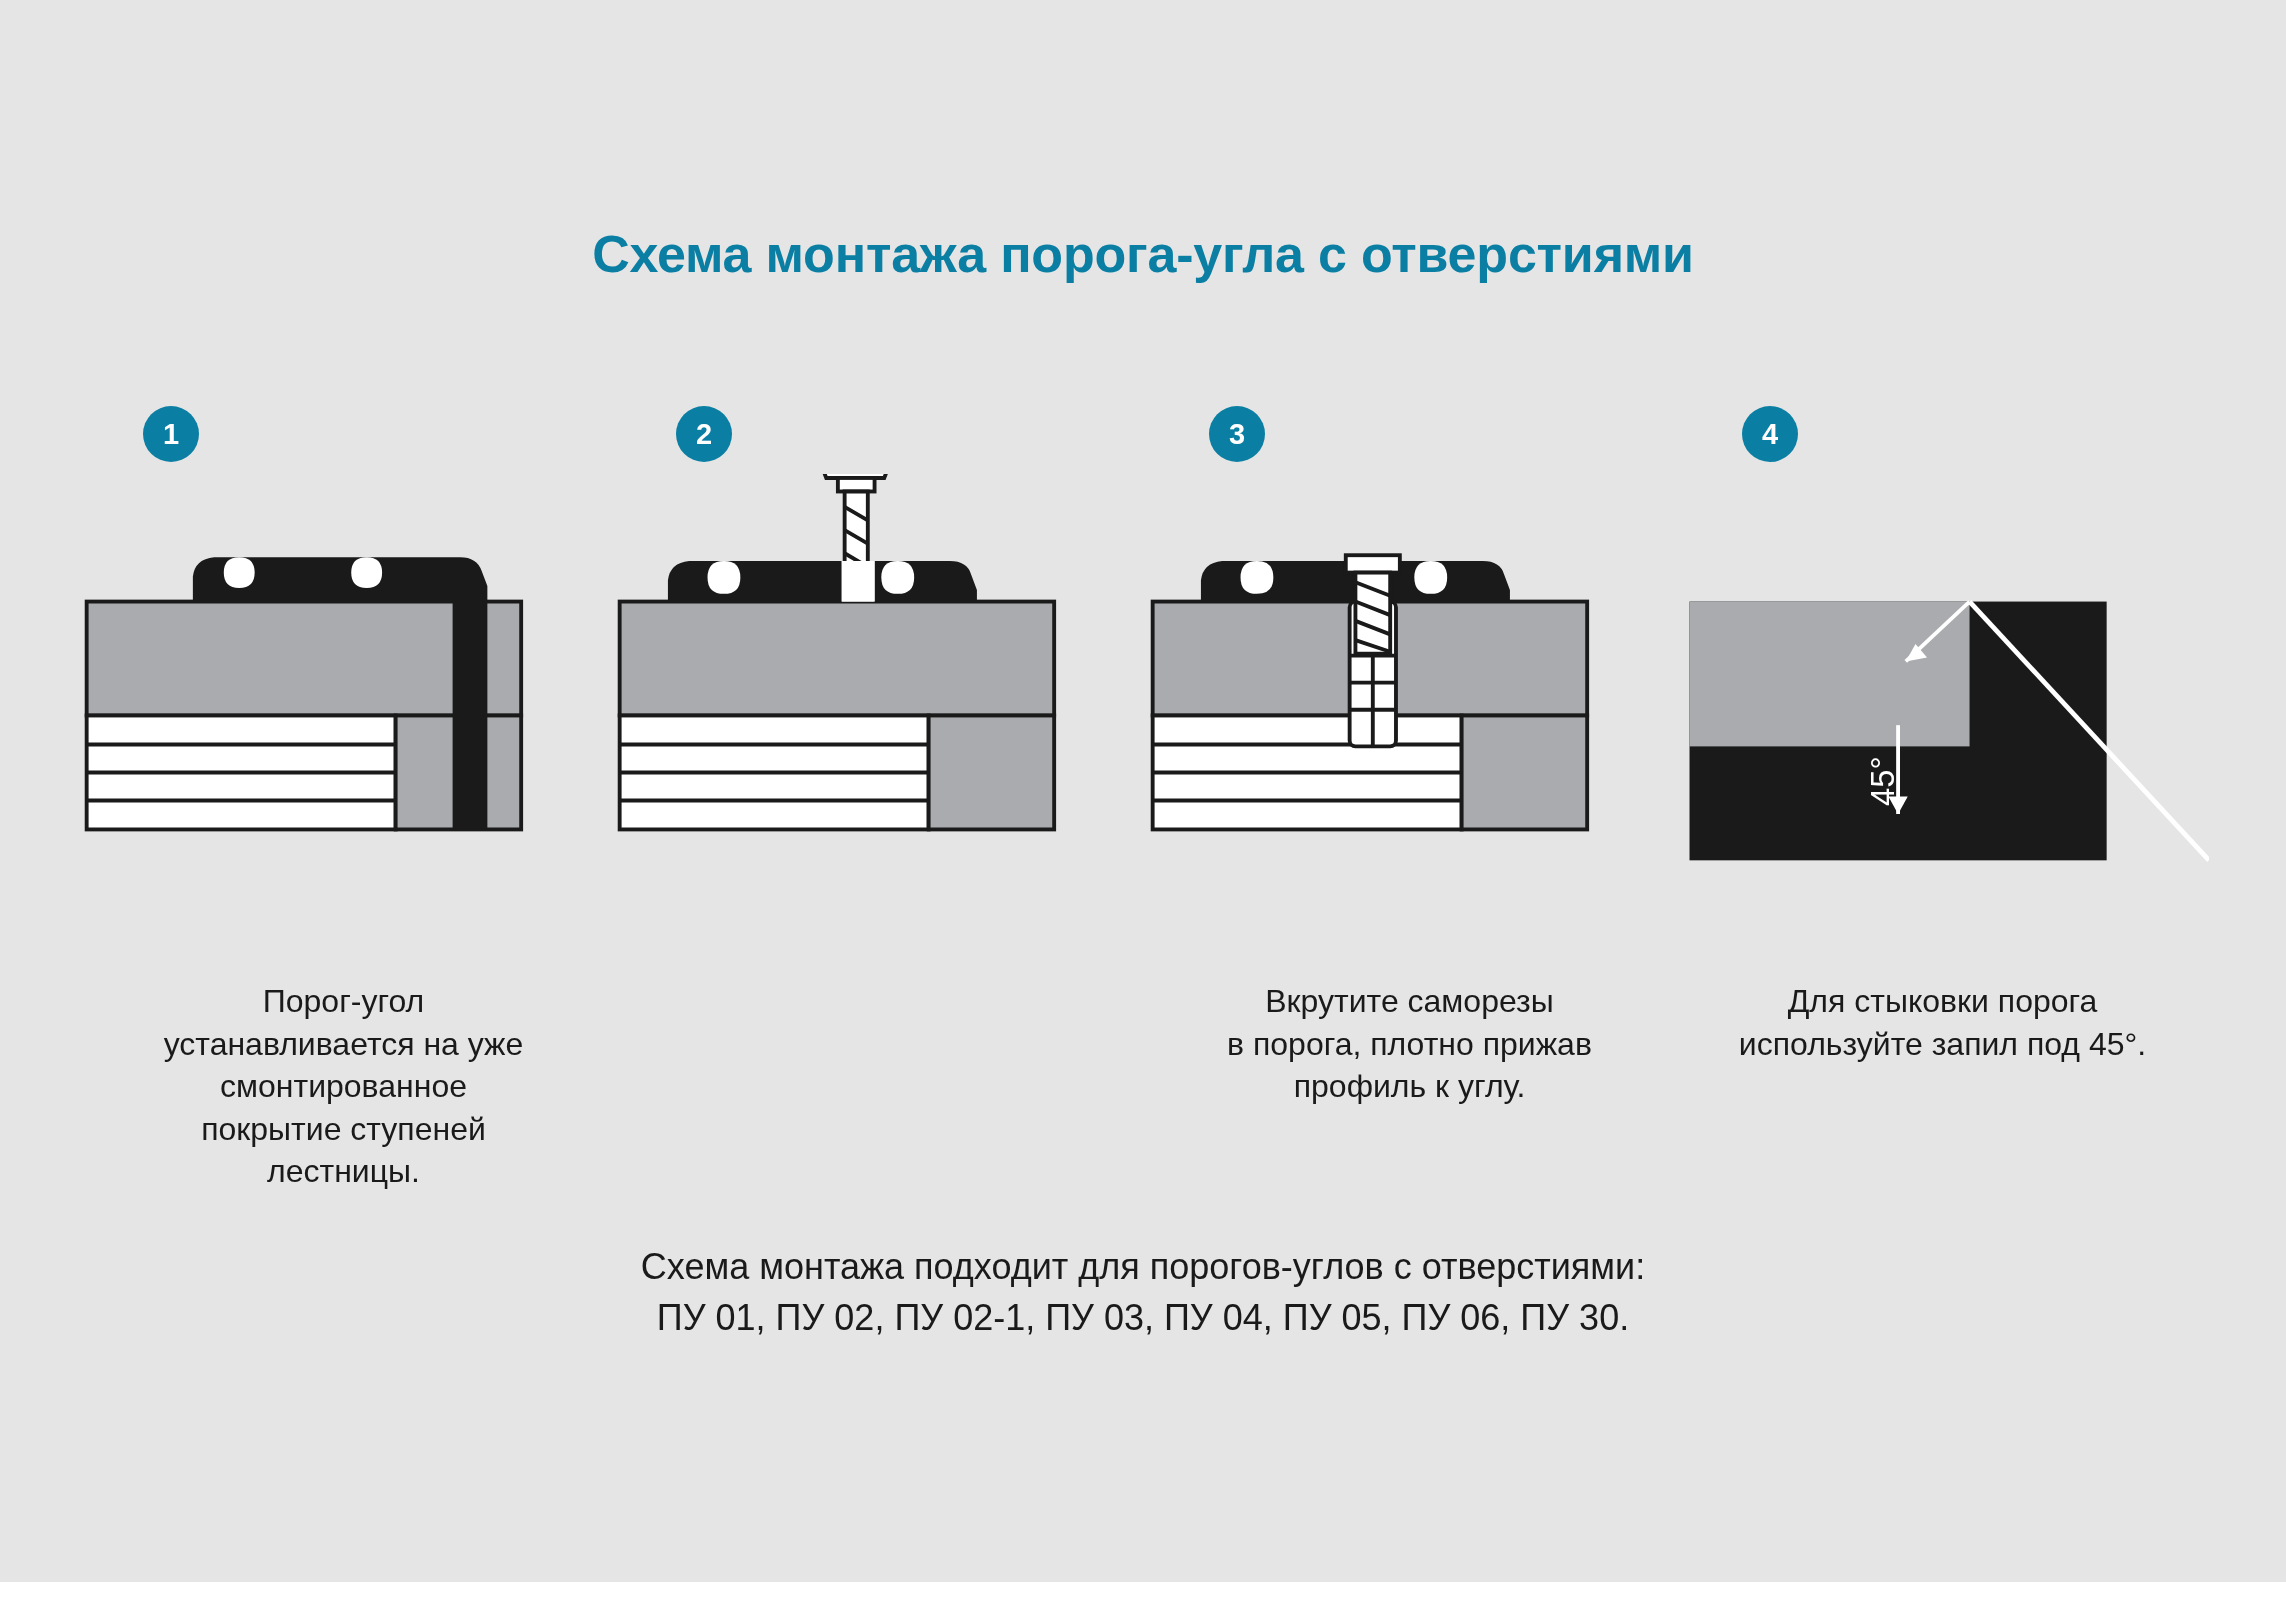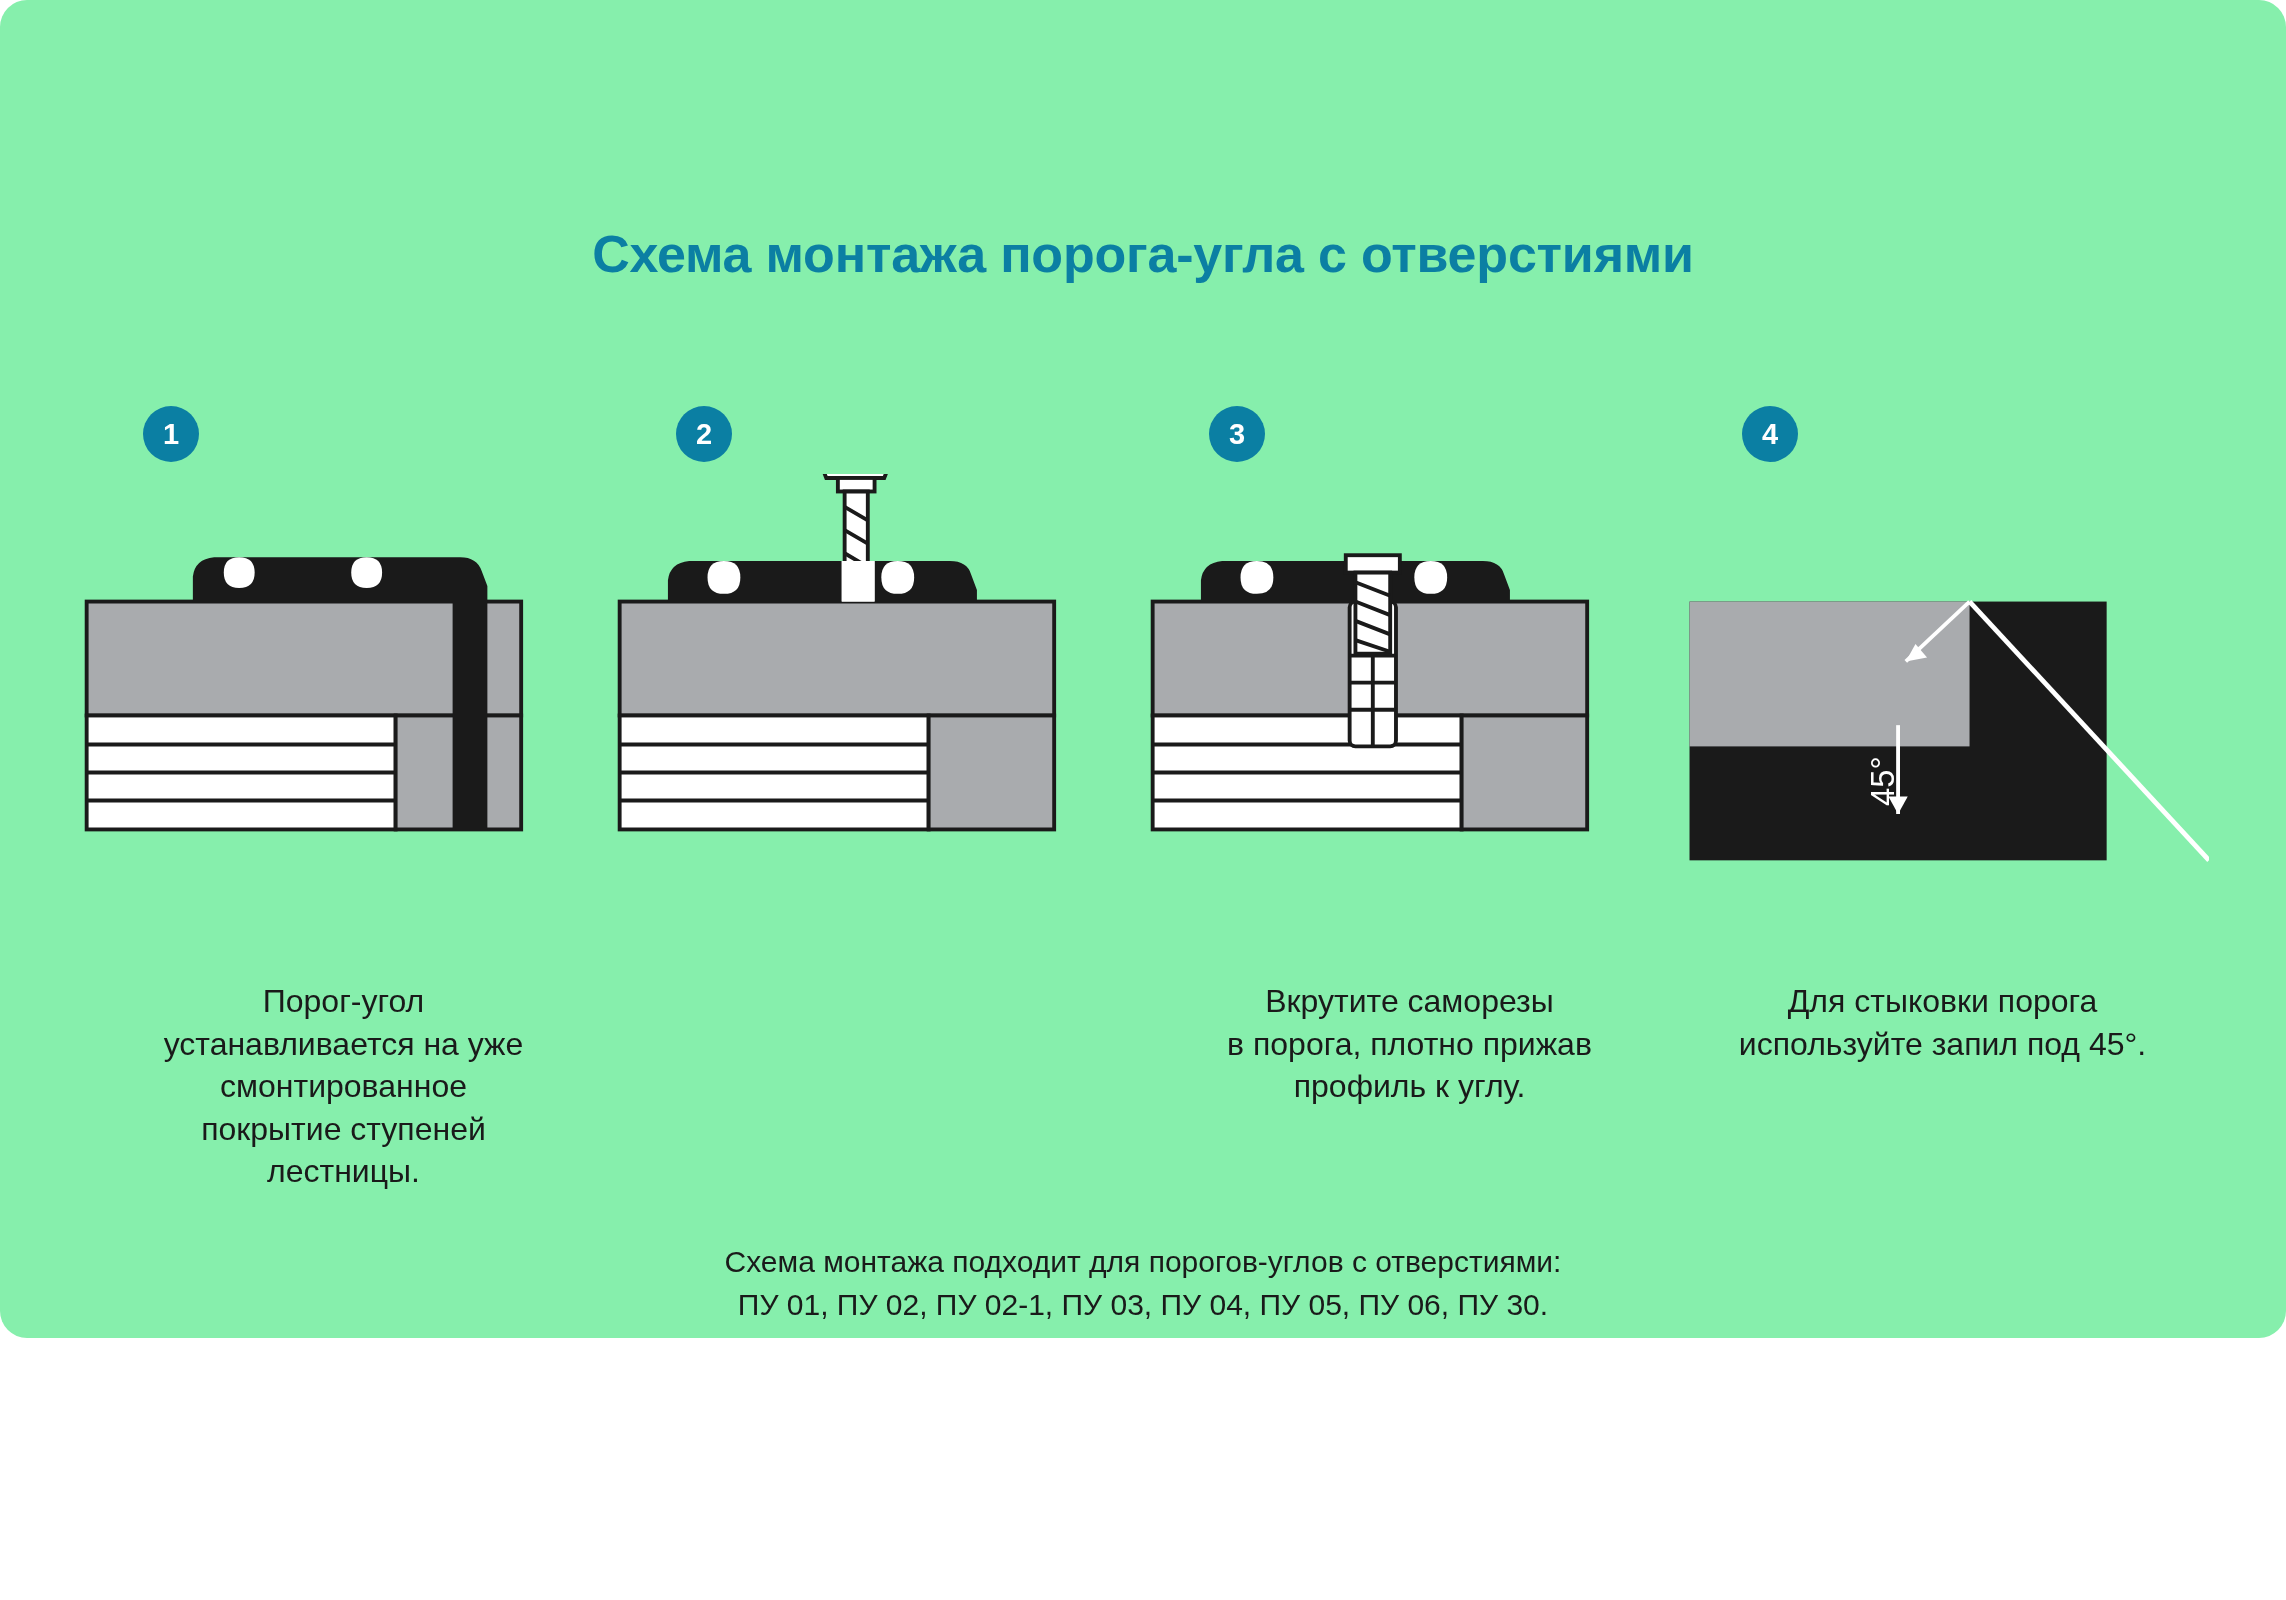--- a/index.html
+++ b/index.html
@@ -10,23 +10,22 @@
   body {
     width: 2286px;
     height: 1601px;
     font-family: "Liberation Sans", sans-serif;
     color: #1a1a1a;
     overflow: hidden;
   }
   .page {
     position: relative;
     width: 2286px;
-    height: 1338px;
-    background: #86efac;
-    border-radius: 27px;
+    height: 1582px;
+    background: #e5e5e5;
   }
   .title {
     position: absolute;
     top: 224px;
     left: 0;
     width: 2286px;
     text-align: center;
     font-size: 52px;
     font-weight: bold;
     color: #0b7fa3;
@@ -86,21 +85,21 @@
     color: #1a1a1a;
     margin-top: 23px;
     white-space: pre-line;
   }
   .footer {
     position: absolute;
     top: 1241px;
     left: 0;
     width: 2286px;
     text-align: center;
-    font-size: 30px;
+    font-size: 36px;
     line-height: 1.42;
     color: #1a1a1a;
     white-space: pre-line;
   }
 </style>
 </head>
 <body>
 
 <div class="page">
 

